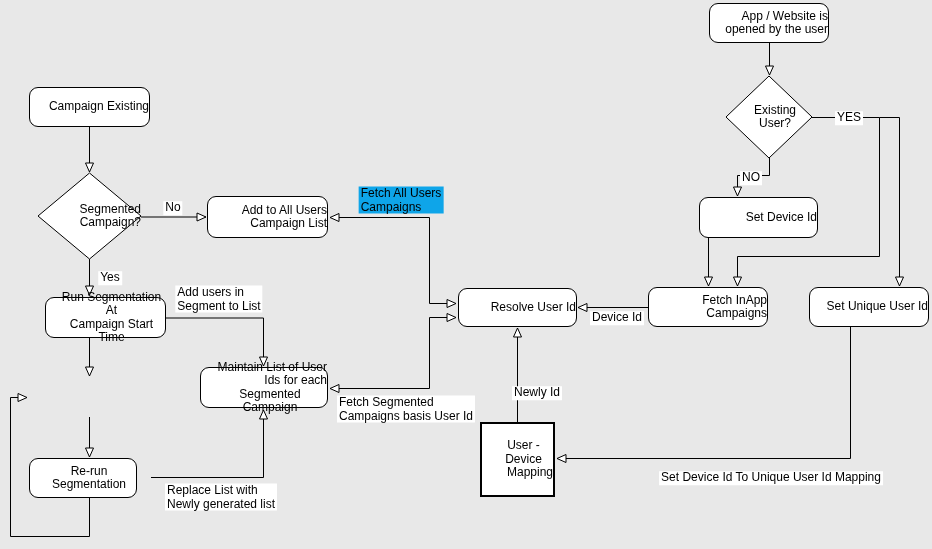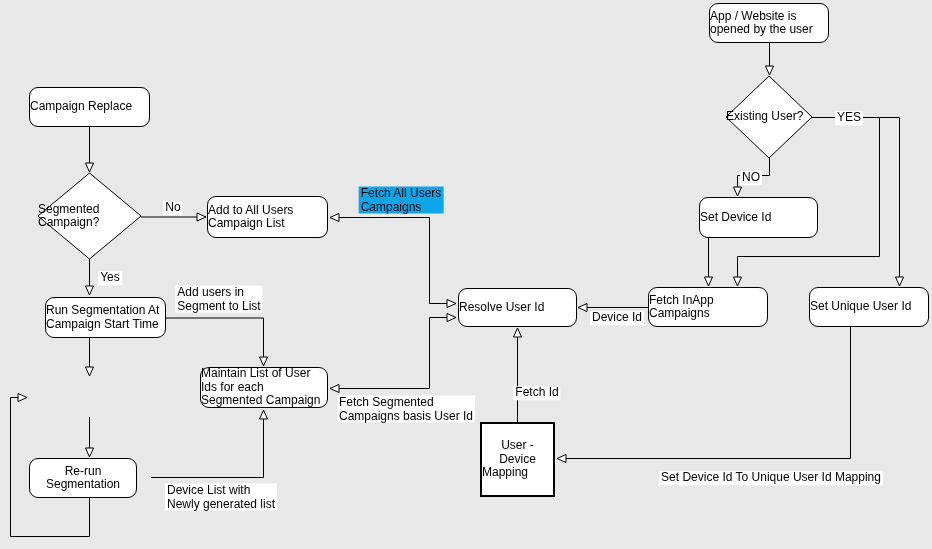--- a/index.html
+++ b/index.html
@@ -13,24 +13,25 @@
   svg.edges{position:absolute;left:0;top:0;}
   .layer{position:absolute;left:0;top:0;width:100%;height:100%;pointer-events:none;}
   .node{
     position:absolute;
     box-sizing:border-box;
     background:#fff;
     border:1px solid #000;
     border-radius:9px;
     display:flex;
     flex-direction:column;
-    align-items:flex-start;
+    align-items:flex-end;
     justify-content:center;
     text-align:center;
     line-height:13.5px;
+    padding-left:12px;
   }
   .node.rect{border-radius:0;border-width:2px;}
   .node.diamond-text{background:transparent;border:none;}
   .elabel{
     position:absolute;
     transform:translate(-50%,-50%);
     background:#fff;
     padding:0 2px;
     text-align:left;
     line-height:13.5px;
@@ -67,21 +68,21 @@
       <path d="M 812 117.5 L 879.5 117.5 L 879.5 256.5 L 737.5 256.5 L 737.5 286" fill="none" stroke="#000000" stroke-width="1" marker-end="url(#mEnd)"></path>
       <path d="M 879.5 117.5 L 899.5 117.5 L 899.5 286" fill="none" stroke="#000000" stroke-width="1" marker-end="url(#mEnd)"></path>
       <path d="M 648 307.5 L 578 307.5" fill="none" stroke="#000000" stroke-width="1" marker-end="url(#mEnd)"></path>
       <path d="M 517.5 422 L 517.5 328" fill="none" stroke="#000000" stroke-width="1" marker-end="url(#mEnd)"></path>
       <path d="M 850.5 327 L 850.5 458.5 L 557 458.5" fill="none" stroke="#000000" stroke-width="1" marker-end="url(#mEnd)"></path>
       <polygon points="38,216 89.5,173 141,216 89.5,259" fill="#ffffff" stroke="#000000" stroke-width="1"></polygon>
       <polygon points="726,117 769,76 812,117 769,158" fill="#ffffff" stroke="#000000" stroke-width="1"></polygon>
     </svg>
   <div class="layer" id="nodes-layer">
       <div class="node" style="left: 29px; top: 87px; width: 121px; height: 40px;">
-        <span>Campaign Replace</span>
+        <span>Campaign Existing</span>
       </div>
       <div class="node diamond-text" style="left: 38px; top: 173px; width: 103px; height: 86px;">
         <span>Segmented</span>
         <span>Campaign?</span>
       </div>
       <div class="node" style="left: 207px; top: 196px; width: 121px; height: 42px;">
         <span>Add to All Users</span>
         <span>Campaign List</span>
       </div>
       <div class="node" style="left: 29px; top: 297px; width: 121px; height: 41px; margin-left: 16px;">
@@ -134,28 +135,28 @@
       </div>
       <div class="elabel" style="left: 401px; top: 200px; background: #0ea5e9;">
         <span>Fetch All Users</span>
         <span>Campaigns</span>
       </div>
       <div class="elabel" style="left: 406px; top: 409px; background: rgb(255, 255, 255);">
         <span>Fetch Segmented</span>
         <span>Campaigns basis User Id</span>
       </div>
       <div class="elabel" style="left: 221px; top: 497px; background: rgb(255, 255, 255);">
-        <span>Device List with</span>
+        <span>Replace List with</span>
         <span>Newly generated list</span>
       </div>
       <div class="elabel" style="left: 617px; top: 318px; background: rgb(255, 255, 255);">
         <span>Device Id</span>
       </div>
       <div class="elabel" style="left: 537px; top: 393px; background: rgb(255, 255, 255);">
-        <span>Fetch Id</span>
+        <span>Newly Id</span>
       </div>
       <div class="elabel" style="left: 771px; top: 478px; background: rgb(255, 255, 255);">
         <span>Set Device Id To Unique User Id Mapping</span>
       </div>
       <div class="elabel" style="left: 849px; top: 118px; background: rgb(255, 255, 255);">
         <span>YES</span>
       </div>
       <div class="elabel" style="left: 751px; top: 178px; background: rgb(255, 255, 255);">
         <span>NO</span>
       </div>

